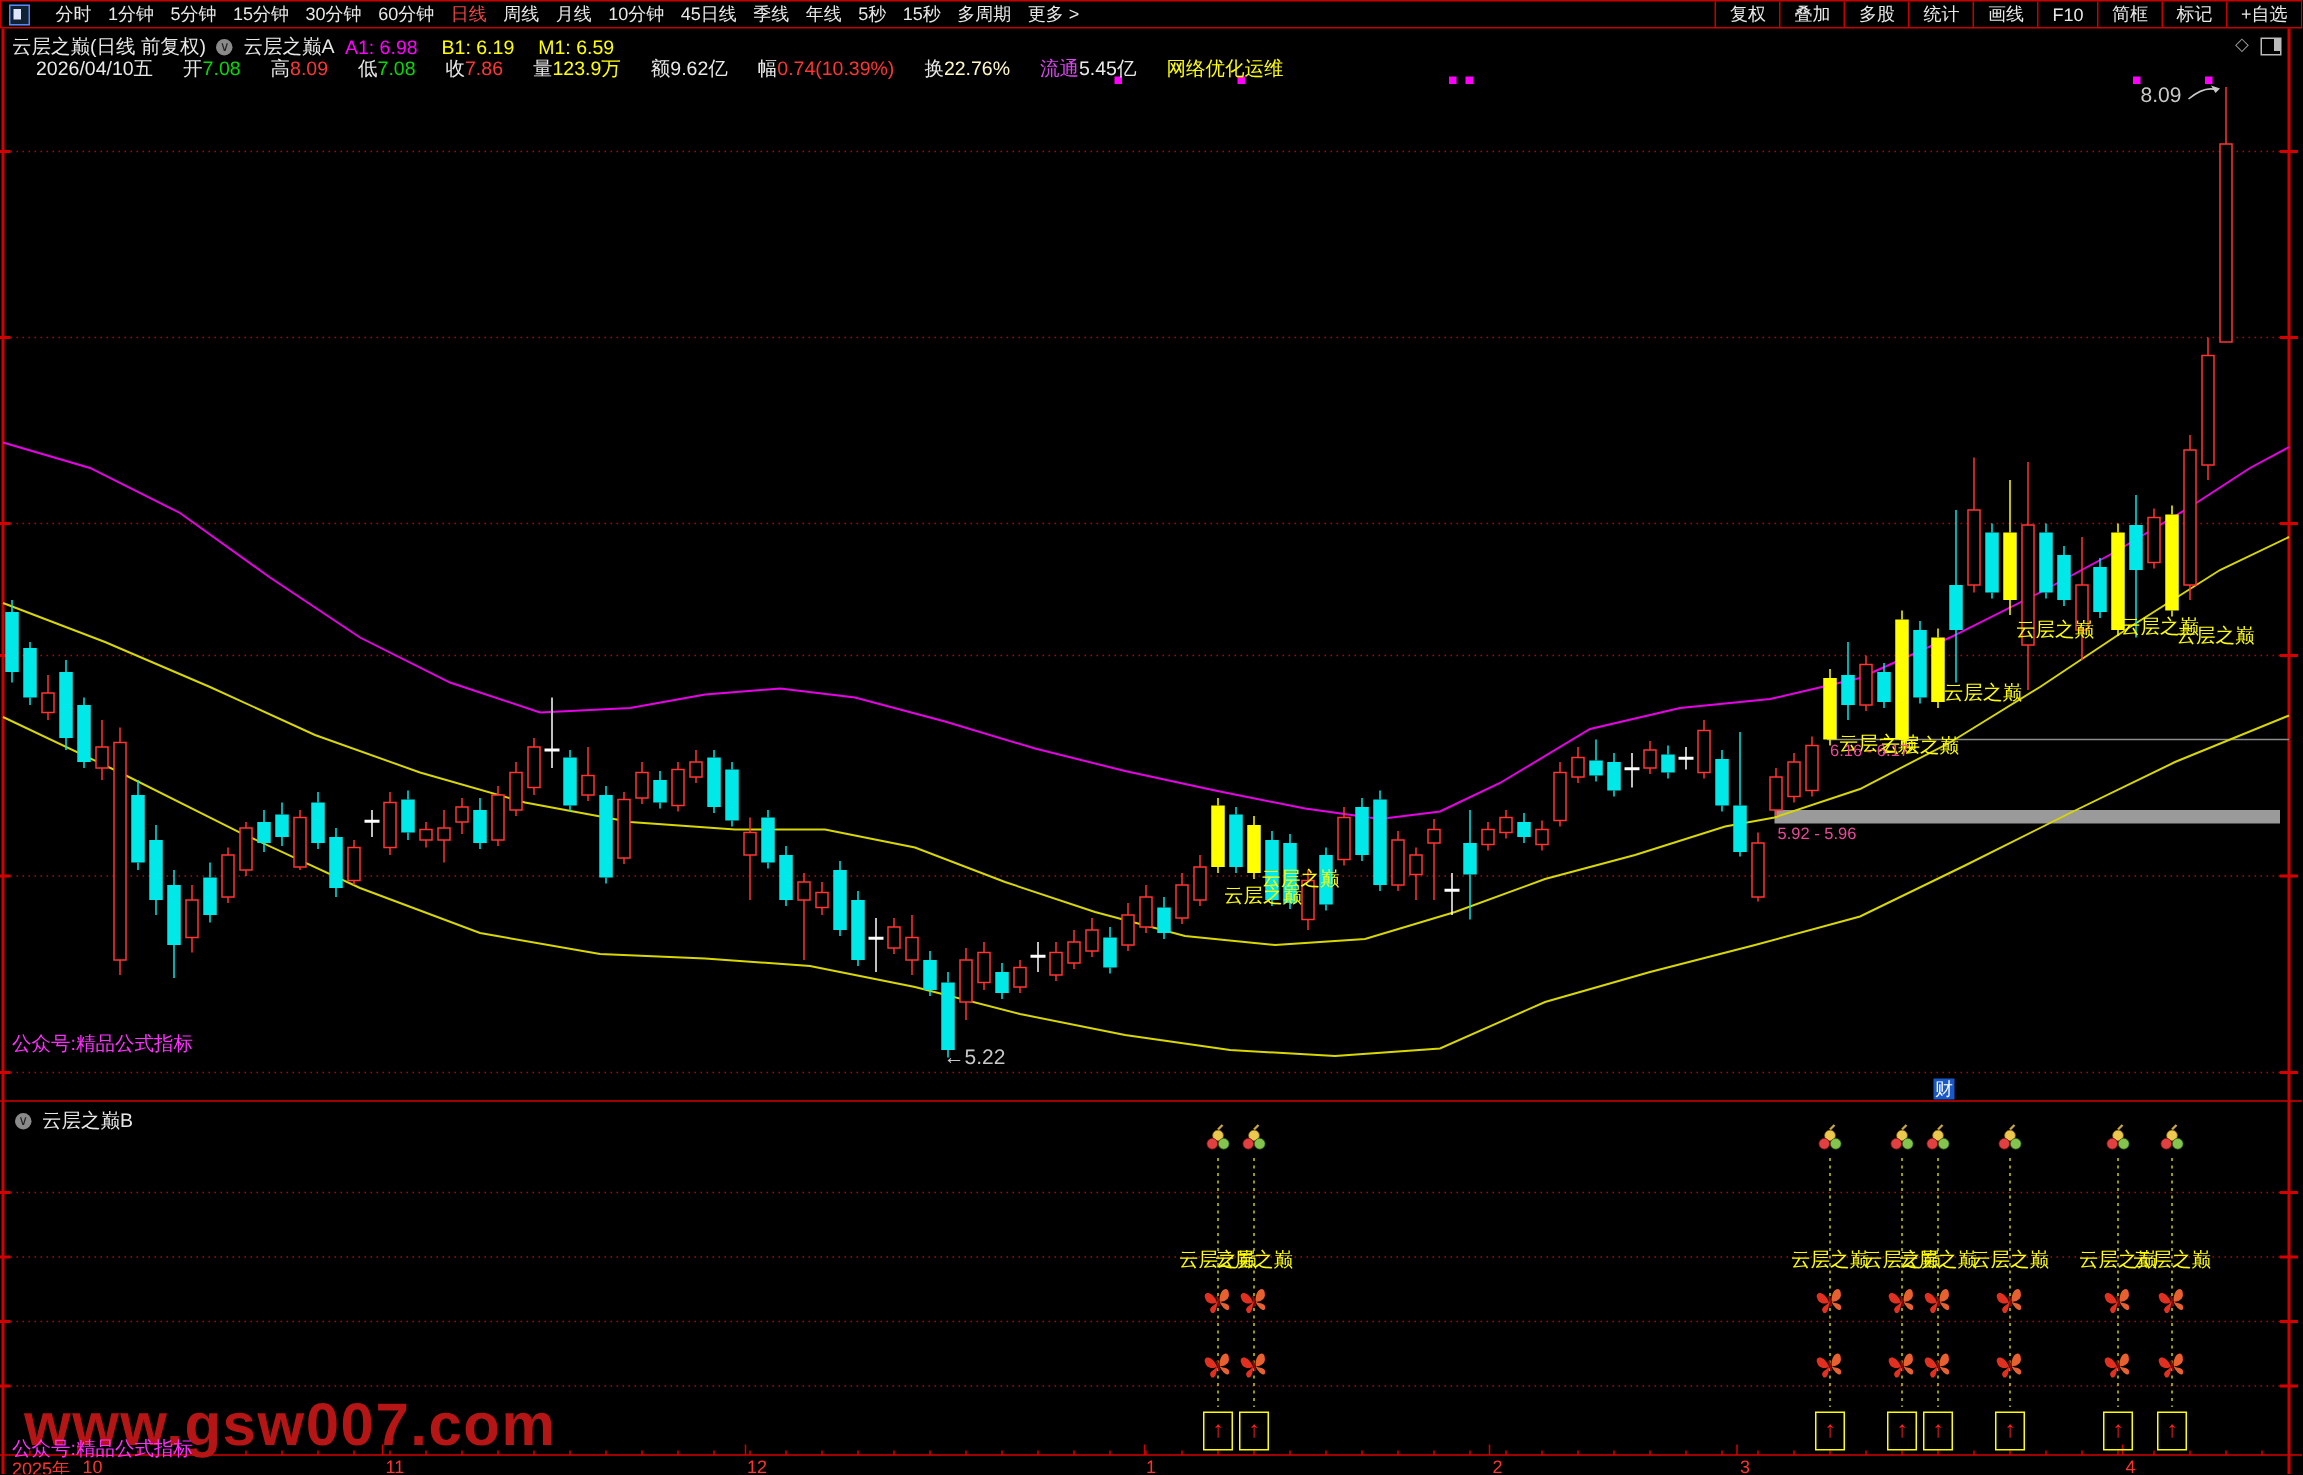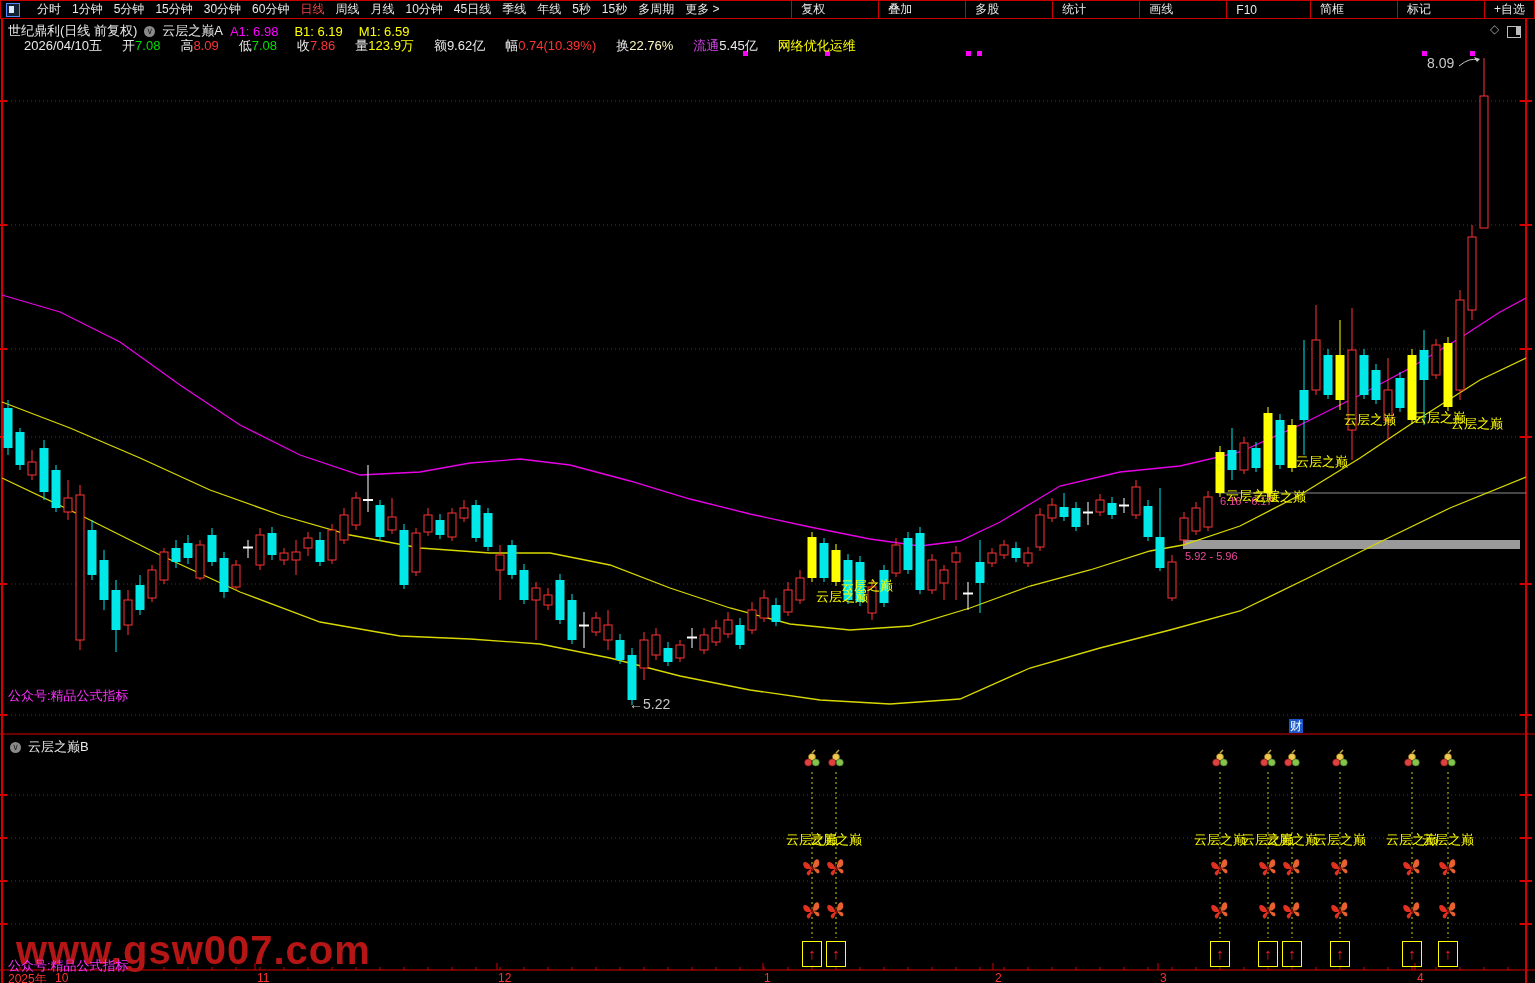--- a/index.html
+++ b/index.html
@@ -9,21 +9,21 @@
   .abs{position:absolute;white-space:nowrap;}
   
   #topbar{position:absolute;left:0;top:0;width:1533px;height:17px;border:1px solid #c80000;
           display:flex;align-items:center;font-size:12px;color:#e8e8e8;}
   #topbar-left{display:flex;align-items:center;gap:11px;padding-left:5px;flex:1 1 auto;}
   .tb-item{cursor:default;}
   .tb-item.active{color:#ef4444;}
   #app-icon{width:12px;height:12px;border:1px solid #5588ff;background:#123;display:inline-block;
             position:relative;margin-right:6px;}
   #app-icon::after{content:"";position:absolute;left:2px;top:2px;width:5px;height:7px;background:#dfe6ff;}
-  #topbar-right{display:flex;align-items:center;height:100%;gap:44px;}
+  #topbar-right{display:flex;align-items:center;height:100%;}
   .tbr-item{padding:0 9px;border-left:1px solid #c80000;height:100%;display:flex;align-items:center;}
   
   .hdr-row{position:absolute;display:flex;align-items:center;font-size:13px;}
   .circle-icon{width:11px;height:11px;border-radius:50%;background:#8a8a8a;color:#222;font-size:9px;
                line-height:11px;text-align:center;display:inline-block;}
   .winbox{width:12px;height:10px;border:1px solid #bbb;position:relative;display:inline-block;}
   .winbox::after{content:"";position:absolute;right:0;top:0;width:4px;height:8px;background:#bbb;}
   .ann{position:absolute;font-size:13px;color:#ffff00;transform:translate(-50%,-50%);letter-spacing:0px;}
   .plabel{position:absolute;font-size:14px;color:#c8c8c8;}
   .zlabel{position:absolute;font-size:11px;color:#ec4899;}
@@ -941,21 +941,21 @@
       <line x1="52" y1="963" x2="52" y2="970" stroke="#d40000" stroke-width="1"></line>
       <line x1="255" y1="963" x2="255" y2="970" stroke="#d40000" stroke-width="1"></line>
       <line x1="497" y1="963" x2="497" y2="970" stroke="#d40000" stroke-width="1"></line>
       <line x1="763" y1="963" x2="763" y2="970" stroke="#d40000" stroke-width="1"></line>
       <line x1="993" y1="963" x2="993" y2="970" stroke="#d40000" stroke-width="1"></line>
       <line x1="1158" y1="963" x2="1158" y2="970" stroke="#d40000" stroke-width="1"></line>
       <line x1="1415" y1="963" x2="1415" y2="970" stroke="#d40000" stroke-width="1"></line>
     </svg>
 
   <div class="hdr-row" style="left:8px;top:22px;gap:7px;">
-    <span style="color:#e8e8e8">世纪鼎利(日线 前复权)</span>
+    <span style="color:#e8e8e8">云层之巅(日线 前复权)</span>
     <span class="circle-icon">∨</span>
     <span style="color:#e8e8e8">云层之巅A</span>
     <span id="hdr-params" style="display:flex;gap:16px;">
         <span style="color: rgb(255, 0, 255);">A1: 6.98</span>
         <span style="color: rgb(255, 255, 0);">B1: 6.19</span>
         <span style="color: rgb(255, 255, 0);">M1: 6.59</span>
       </span>
   </div>
   <div class="abs" style="left:1490px;top:22px;color:#999;font-size:12px;">◇</div>
   <div class="abs" style="left:1507px;top:24px;"><span class="winbox"></span></div>

